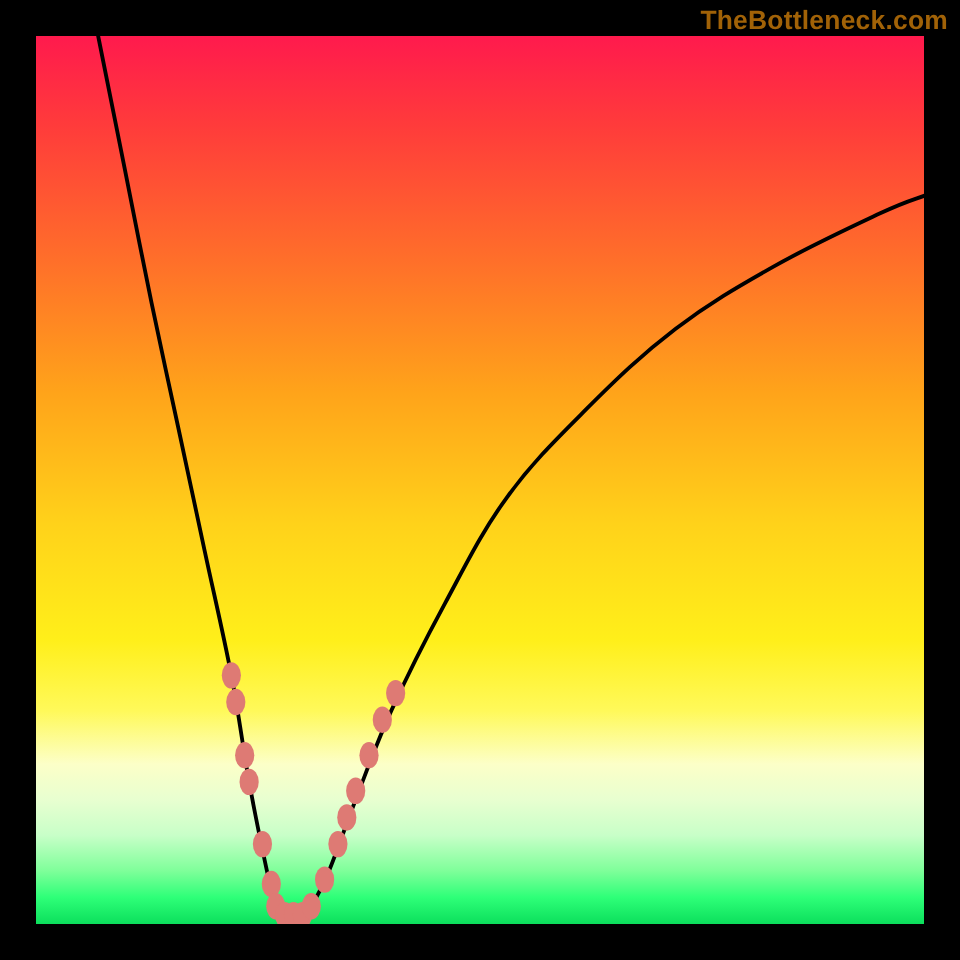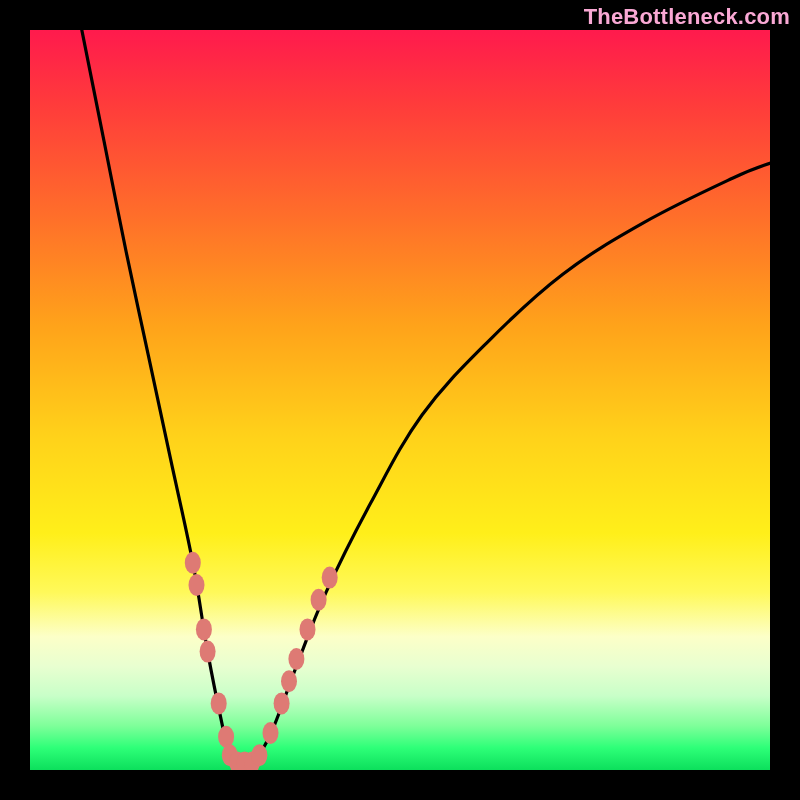--- a/index.html
+++ b/index.html
@@ -51,21 +51,21 @@
     inset: 0;
     width: 740px;
     height: 740px;
   }
   .watermark {
     position: absolute;
     top: 4px;
     right: 10px;
     font-size: 22px;
     font-weight: 600;
-    color: #f9a8d4;
+    color: #a16207;
     letter-spacing: 0.2px;
   }
 </style>
 </head>
 <body>
 
 <div class="frame">
   <div class="plot">
     <div class="bg-gradient"></div>
     <svg class="curve" viewBox="0 0 740 740" preserveAspectRatio="none">

